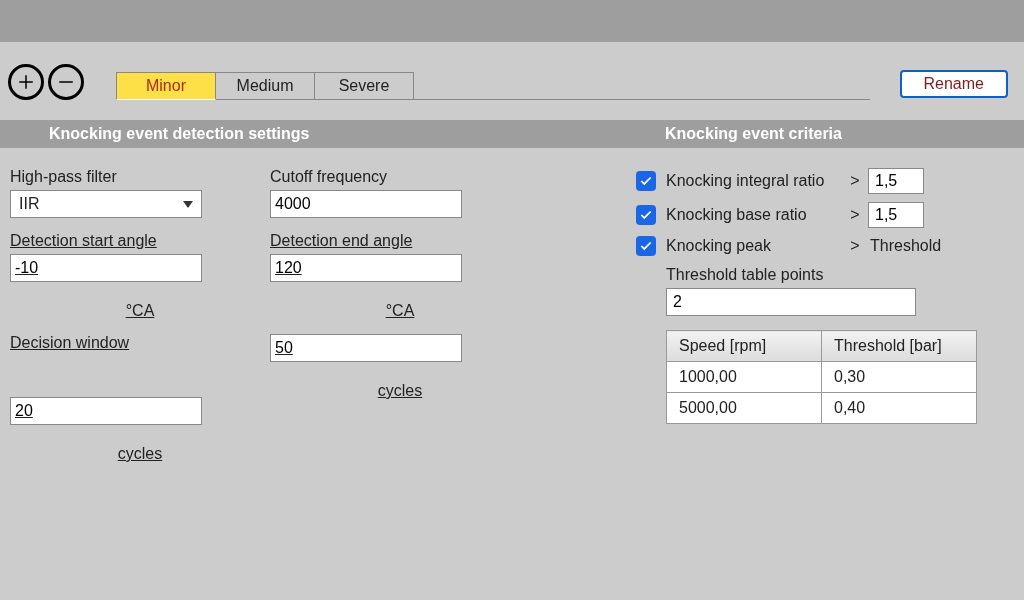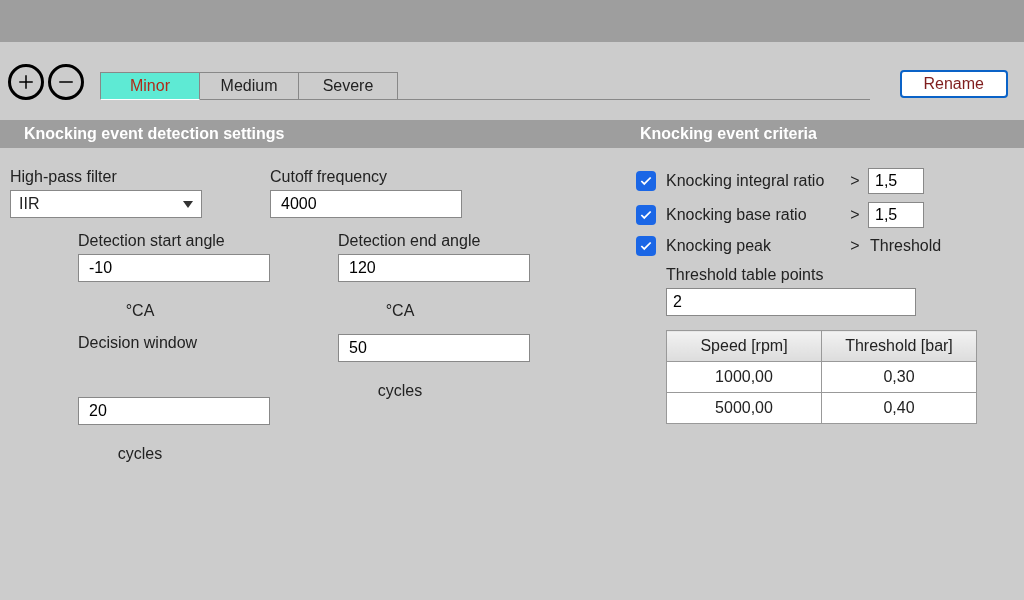--- a/index.html
+++ b/index.html
@@ -42,24 +42,25 @@
     border-bottom: 1px solid #888;
     padding: 4px 20px;
     background: #ccc;
     cursor: pointer;
     min-width: 58px;
     text-align: center;
     margin-right: -1px;
     position: relative;
   }
   .tab.active {
-    background: #5eead4;
+    background: #fde047;
     border-bottom: 1px solid #fff;
     color: #b02a1a;
     z-index: 2;
+    margin-left: 16px;
   }
   .tabs-baseline {
     flex: 1;
     border-bottom: 1px solid #888;
     align-self: flex-end;
     height: 1px;
     margin-bottom: 0px;
   }
   .rename-btn {
     margin-left: 30px;
@@ -75,21 +76,21 @@
   }
   .section-headers {
     display: flex;
     margin-top: 20px;
     background: #9e9e9e;
     color: #fff;
     height: 28px;
     align-items: center;
     font-weight: 600;
   }
-  .section-headers .left { width: 636px; padding-left: 24px; box-sizing: border-box; }
+  .section-headers .left { width: 636px; padding-left: 24px; box-sizing: border-box; margin-left: 25px; }
   .section-headers .right { flex: 1; padding-left: 4px; }
   .content {
     display: flex;
     padding-top: 20px;
   }
   .left-panel {
     width: 636px;
     padding-left: 10px;
     box-sizing: border-box;
   }
@@ -99,40 +100,40 @@
   }
   .row { display: flex; margin-bottom: 14px; }
   .field { display: flex; flex-direction: column; }
   .field label, .field .label { margin-bottom: 4px; }
   .field-a { width: 260px; }
   .field-b { width: 260px; }
   .text-input {
     height: 28px;
     border: 1px solid #888;
     background: #fff;
-    padding: 2px 10px;
+    padding: 2px 4px;
     font-size: 16px;
     box-sizing: border-box;
   }
   .text-input.w190 { width: 192px; }
   .select {
     width: 192px;
     height: 28px;
     border: 1px solid #888;
     background: #fff;
     display: flex;
     align-items: center;
     justify-content: space-between;
     padding: 4px 8px;
     cursor: pointer;
     box-sizing: border-box;
   }
   .inline-unit {
     display: flex;
-    align-items: flex-end;
+    text-decoration: underline;
   }
   .inline-unit .unit { align-self: center; margin-top: 20px; }
   .crit-row {
     display: flex;
     align-items: center;
     margin-bottom: 8px;
   }
   .checkbox {
     width: 20px; height: 20px;
     border-radius: 4px;
@@ -167,21 +168,21 @@
     font-size: 16px;
     box-sizing: border-box;
   }
   table.thresh {
     border-collapse: collapse;
     margin-top: 14px;
   }
   table.thresh th, table.thresh td {
     border: 1px solid #999;
     padding: 6px 12px;
-    text-align: center;
+    text-align: left;
     min-width: 130px;
   }
   table.thresh th {
     background: linear-gradient(#f2f2f2,#dcdcdc);
     font-weight: 400;
   }
   table.thresh td { background: #fff; }
   .chev { width:0;height:0;border-left:5px solid transparent;border-right:5px solid transparent;border-top:7px solid #333; }
 </style>
 </head>

